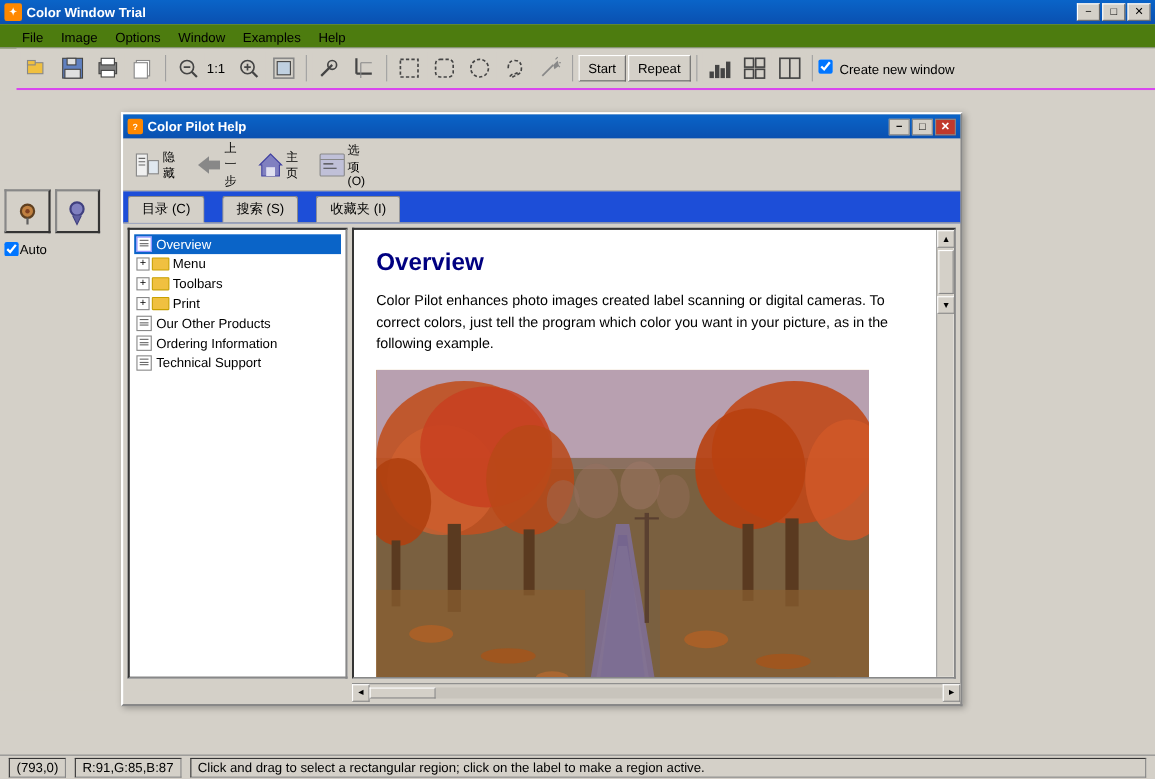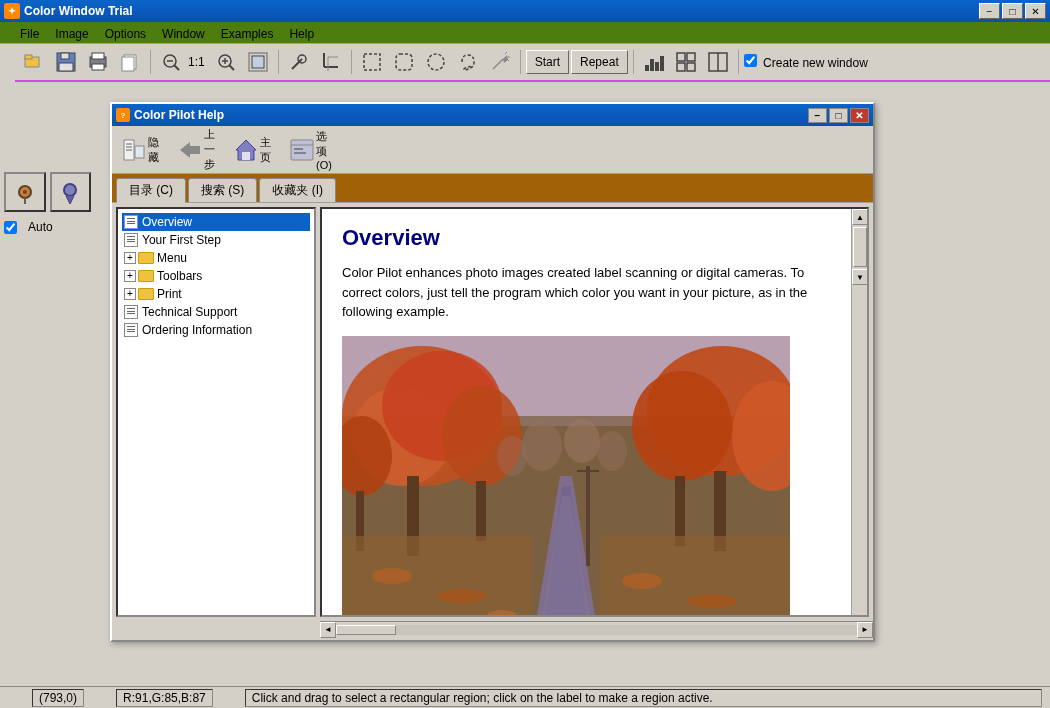--- a/index.html
+++ b/index.html
@@ -211,22 +211,23 @@
       display: flex;
       align-items: center;
       justify-content: center;
       font-size: 18px;
     }
 
     
     .dialog-tabs {
       display: flex;
       padding: 4px 4px 0;
-      background: #a16207;
+      background: #1d4ed8;
       border-bottom: 1px solid #a0a0a0;
+      gap: 14px;
     }
     .dialog-tab {
       padding: 3px 12px;
       border: 1px solid #888;
       border-bottom: none;
       background: #d4d0c8;
       cursor: pointer;
       font-size: 12px;
       margin-right: 2px;
       border-top-left-radius: 3px;
@@ -388,21 +389,20 @@
       padding: 0 8px;
       font-size: 12px;
       gap: 8px;
     }
     .status-item {
       padding: 1px 6px;
       border: 1px inset #888;
       height: 18px;
       display: flex;
       align-items: center;
-      margin-left: 24px;
     }
 
     
     .left-toolbar {
       position: absolute;
       left: 0;
       top: 82px;
       bottom: 40px;
       width: 100px;
       background: #d4d0c8;
@@ -422,22 +422,22 @@
       cursor: pointer;
       font-size: 20px;
     }
     .left-tool-area {
       display: flex;
       gap: 4px;
       margin-bottom: 4px;
     }
     .auto-checkbox {
       display: flex;
-      align-items: flex-end;
-      gap: 11px;
+      align-items: flex-start;
+      gap: 1px;
       font-size: 12px;
     }
 
     
     .autumn-svg {
       width: 100%;
       height: 100%;
     }
   </style>
 </head>
@@ -679,24 +679,20 @@
 
     <div class="dialog-body">
 
       <div class="toc-panel">
 
         <div class="toc-item selected">
           <div class="toc-page-icon" style="background:white;border:1px solid #88f;width:14px;height:14px;margin-right:4px;flex-shrink:0;"></div>
           <span>Overview</span>
         </div>
 
-        <div class="toc-item">
-          <div class="toc-page-icon" style="width:14px;height:14px;background:white;border:1px solid #888;margin-right:4px;flex-shrink:0;"></div>
-          <span>Your First Step</span>
-        </div>
 
         <div class="toc-item">
           <div class="toc-expand">+</div>
           <div class="toc-folder-icon"></div>
           <span>Menu</span>
         </div>
 
         <div class="toc-item">
           <div class="toc-expand">+</div>
           <div class="toc-folder-icon"></div>
@@ -704,29 +700,33 @@
         </div>
 
 
         <div class="toc-item">
           <div class="toc-expand">+</div>
           <div class="toc-folder-icon"></div>
           <span>Print</span>
         </div>
 
 
+        <div class="toc-item">
+          <div class="toc-page-icon" style="width:14px;height:14px;background:white;border:1px solid #888;margin-right:4px;flex-shrink:0;"></div>
+          <span>Our Other Products</span>
+        </div>
+
+        <div class="toc-item">
+          <div class="toc-page-icon" style="width:14px;height:14px;background:white;border:1px solid #888;margin-right:4px;flex-shrink:0;"></div>
+          <span>Ordering Information</span>
+        </div>
 
         <div class="toc-item">
           <div class="toc-page-icon" style="width:14px;height:14px;background:white;border:1px solid #888;margin-right:4px;flex-shrink:0;"></div>
           <span>Technical Support</span>
-        </div>
-
-        <div class="toc-item">
-          <div class="toc-page-icon" style="width:14px;height:14px;background:white;border:1px solid #888;margin-right:4px;flex-shrink:0;"></div>
-          <span>Ordering Information</span>
         </div>
 
 
       </div>
 
       <div class="content-panel" style="position:relative;">
         <div class="content-title">Overview</div>
         <p class="content-text">Color Pilot enhances photo images created label scanning or digital cameras. To correct colors, just tell the program which color you want in your picture, as in the following example.</p>
 
         <div class="autumn-image">

